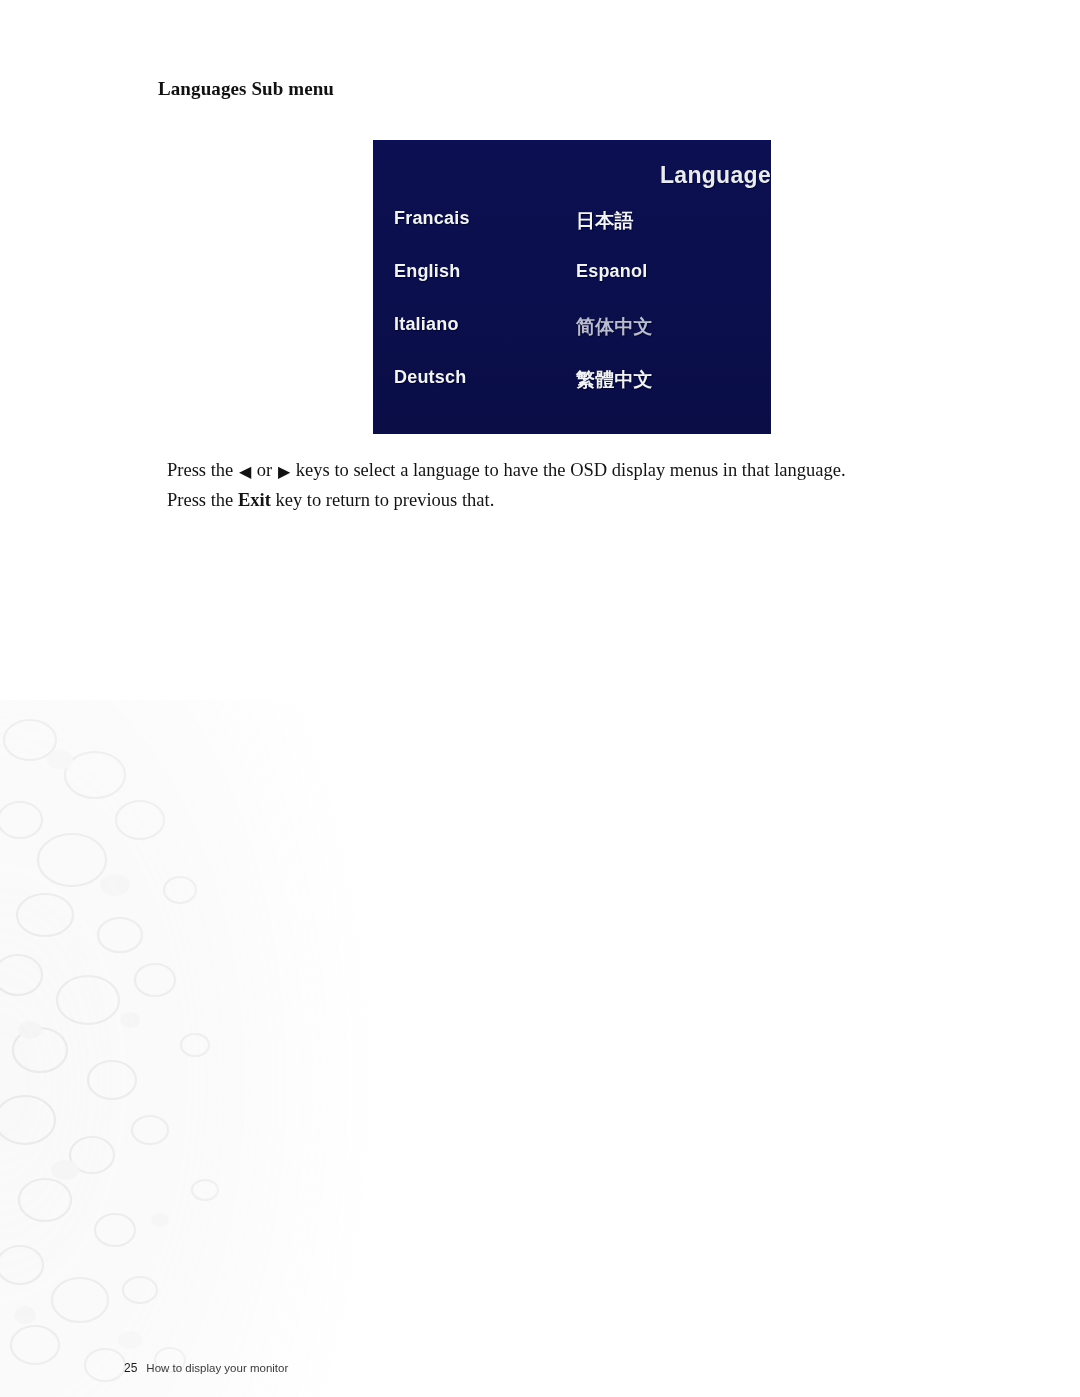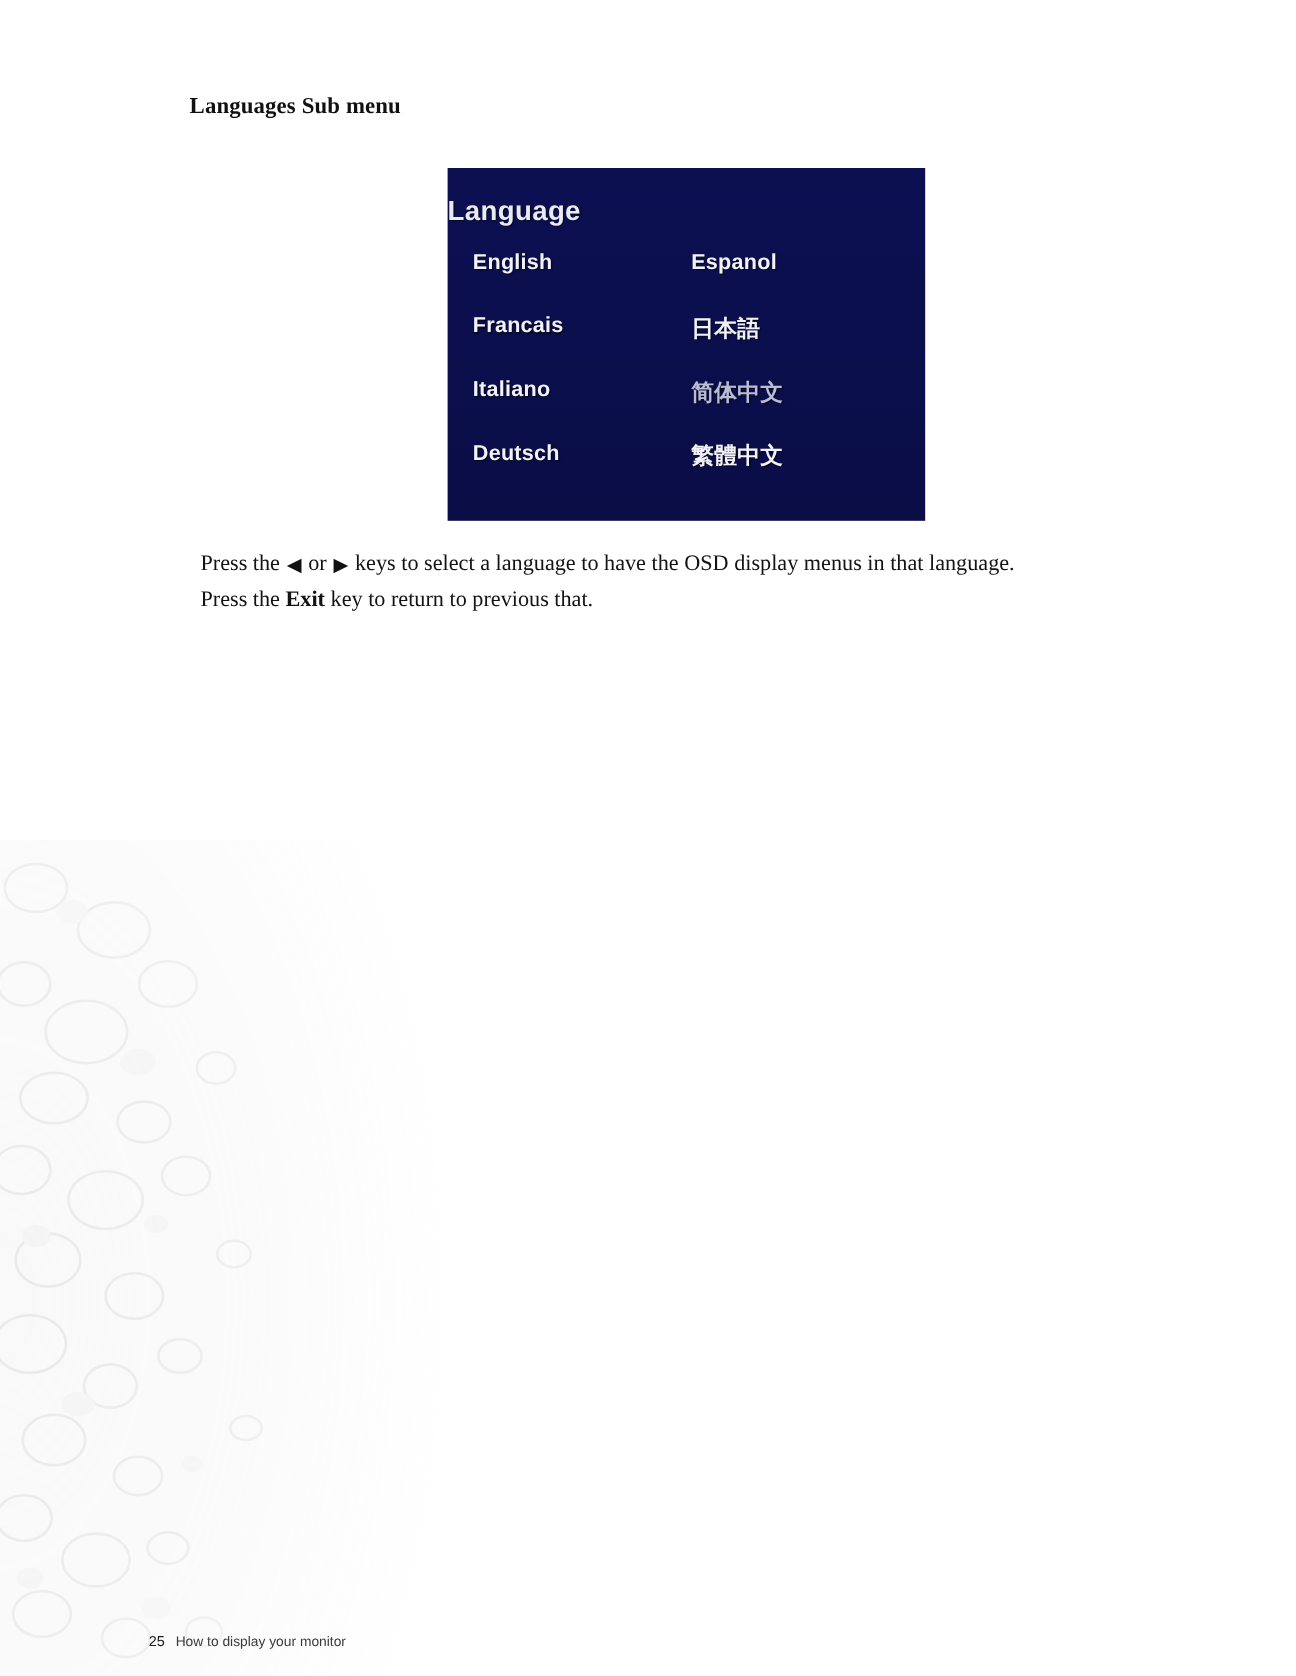--- a/index.html
+++ b/index.html
@@ -57,21 +57,21 @@
     background: #0d1150;
     background: linear-gradient(180deg, #0c1052 0%, #0b0f4d 45%, #0a0d46 100%);
     font-family: "Liberation Sans", sans-serif;
     overflow: hidden;
   }
   .osd-title {
     position: absolute;
     left: 0;
     top: 22px;
     width: 100%;
-    text-align: left;
+    text-align: right;
     color: #e9eaf2;
     font-size: 23px;
     font-weight: bold;
     letter-spacing: 0.3px;
     text-shadow: 1px 1px 1px rgba(0,0,0,0.55);
   }
   .osd-grid {
     position: absolute;
     left: 0;
     top: 68px;
@@ -202,27 +202,27 @@
 
 <div id="page">
 
   <div class="section-heading">Languages Sub menu</div>
 
   <div class="osd">
     <div class="osd-title">Language</div>
     <div class="osd-grid">
 
       <div class="osd-row">
+        <div class="osd-cell left">Francais</div>
+        <div class="osd-cell right cjk">日本語</div>
+      </div>
+
+      <div class="osd-row">
         <div class="osd-cell left">English</div>
         <div class="osd-cell right">Espanol</div>
-      </div>
-
-      <div class="osd-row">
-        <div class="osd-cell left">Francais</div>
-        <div class="osd-cell right cjk">日本語</div>
       </div>
 
       <div class="osd-row">
         <div class="osd-cell left">Italiano</div>
         <div class="osd-cell right cjk dim">简体中文</div>
       </div>
 
       <div class="osd-row">
         <div class="osd-cell left">Deutsch</div>
         <div class="osd-cell right cjk">繁體中文</div>

